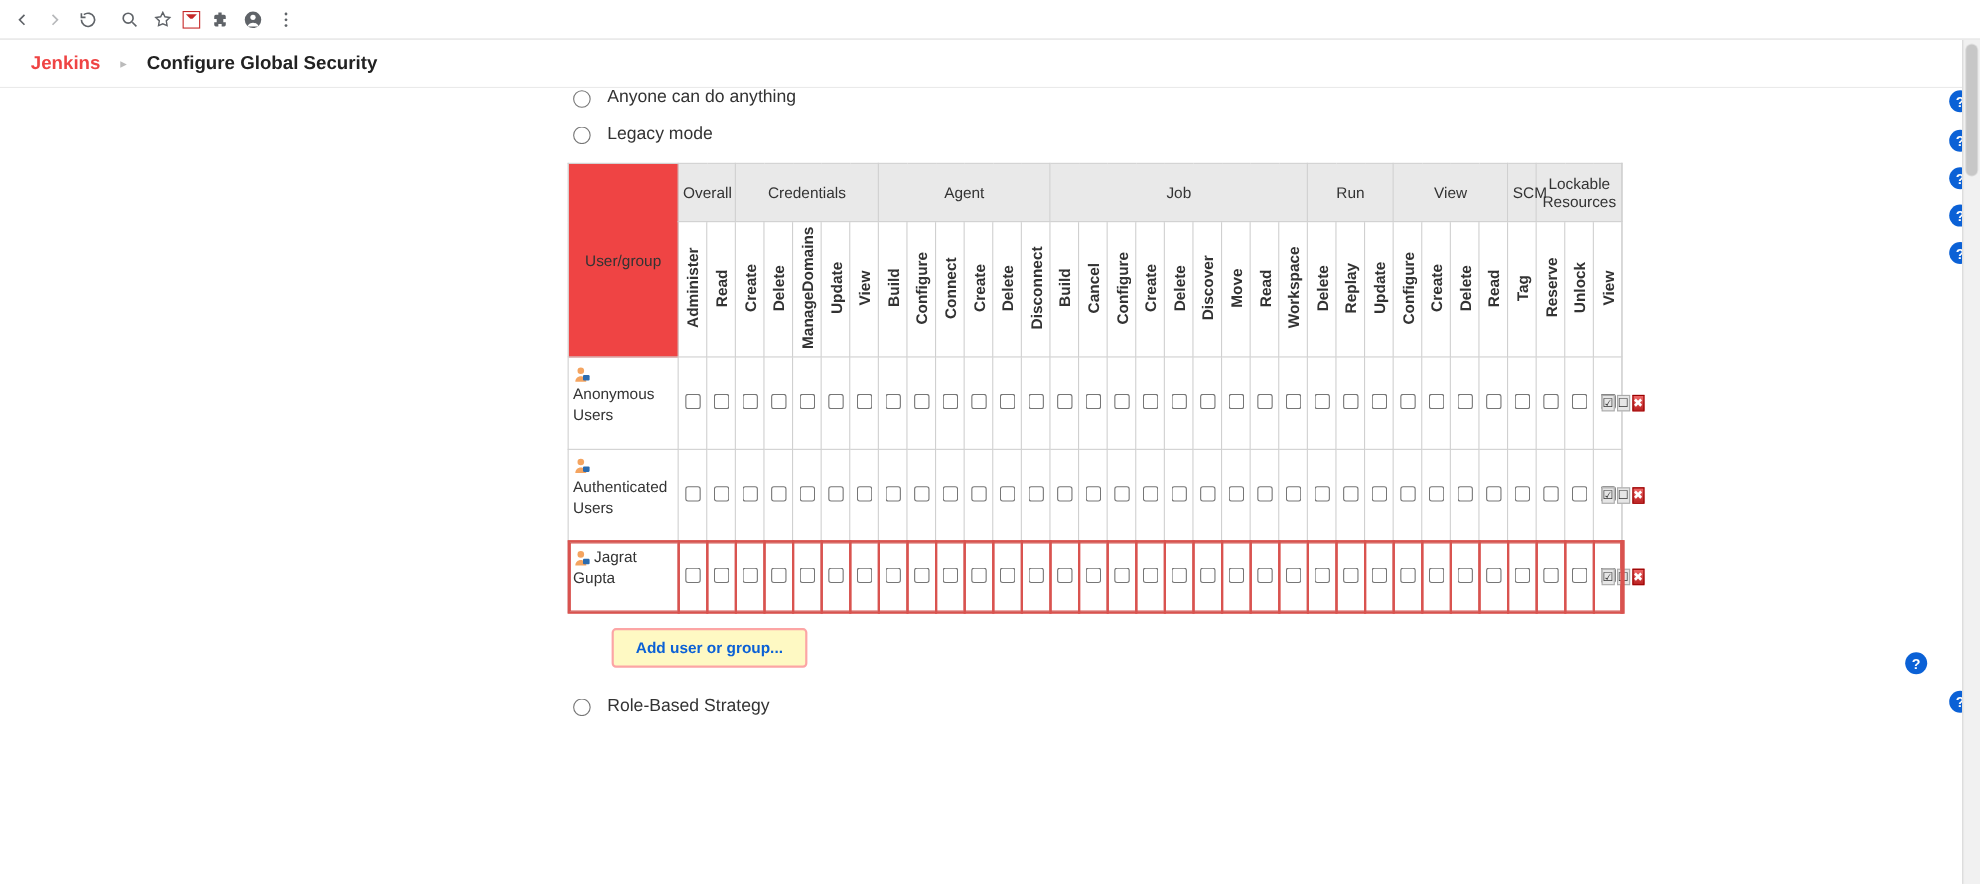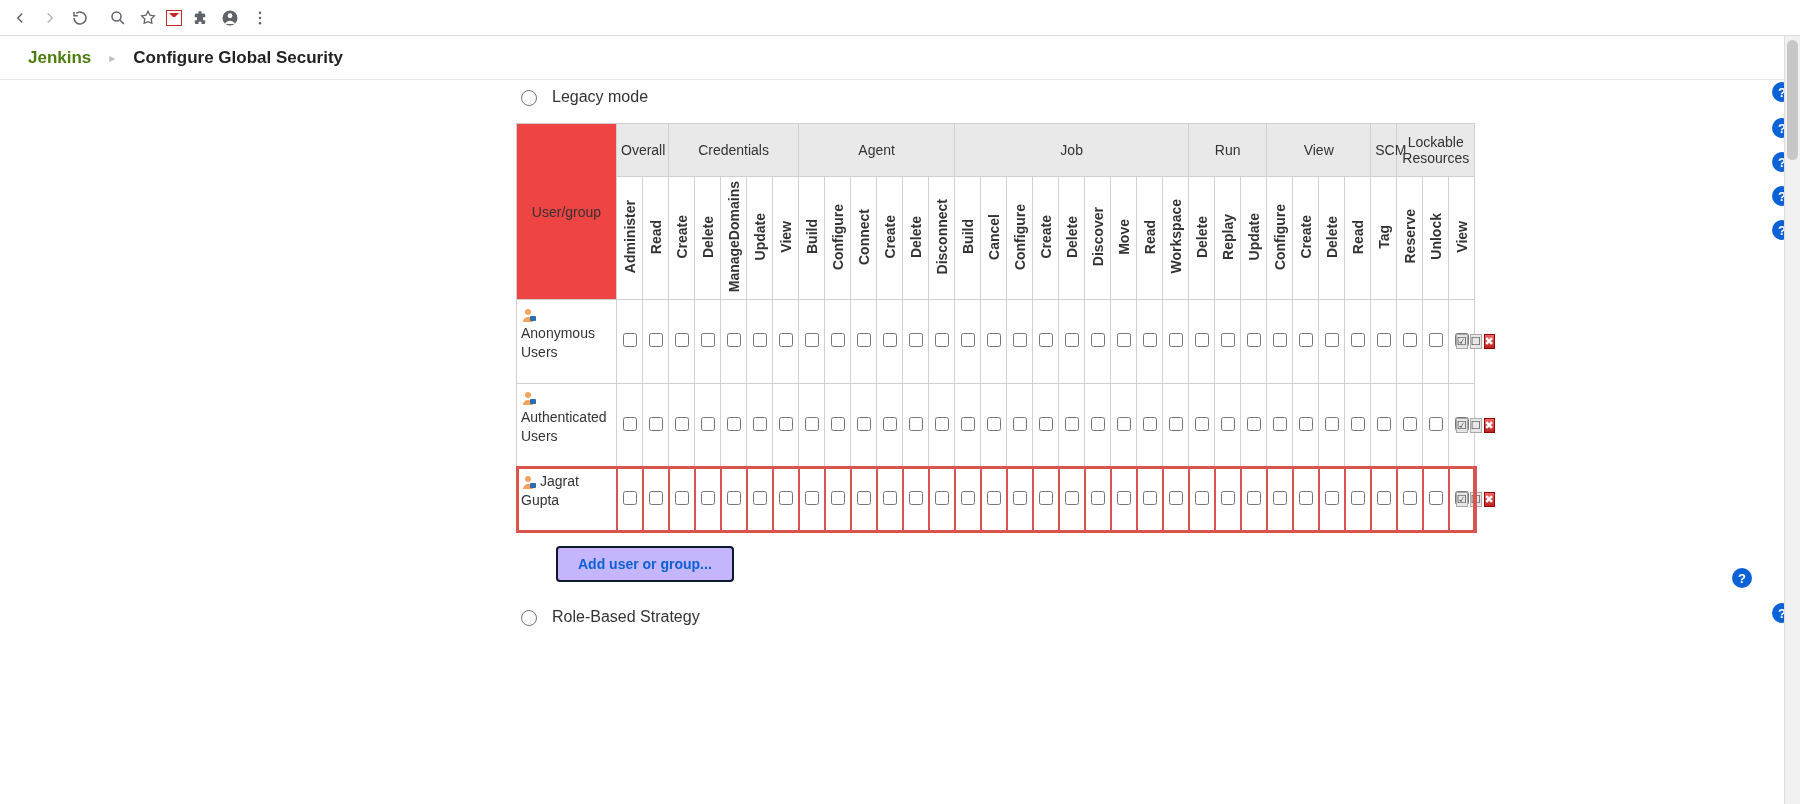--- a/index.html
+++ b/index.html
@@ -9,21 +9,21 @@
   .chrome-icon { width:24px; height:24px; display:flex; align-items:center; justify-content:center; color:#5f6368; border-radius:50%; }
   .chrome-icon svg { width:18px; height:18px; fill:currentColor; }
   .addr { flex:1; display:flex; align-items:center; background:#f1f3f4; border-radius:18px; height:30px; padding:0 12px; gap:8px; color:#5f6368; }
   .addr-url { font-size:14px; color:#333; }
   .addr-url .muted { color:#777; }
   .chrome-right { display:flex; align-items:center; gap:6px; margin-left:8px; }
   .mcafee { width:16px; height:16px; border:1.5px solid #c62828; display:inline-block; position:relative;}
   .mcafee::after{content:"";position:absolute;left:2px;top:2px;right:2px;bottom:2px;border-top:4px solid #c62828;border-left:4px solid transparent;border-right:4px solid transparent;}
   
   .crumb { height:44px; display:flex; align-items:center; padding:0 28px; border-bottom:1px solid #eaeaea; gap:18px; font-size:17px;}
-  .crumb a { color:#4d7c0f; font-weight:700; text-decoration:none;}
+  .crumb a { color:#ef4444; font-weight:700; text-decoration:none;}
   .crumb-sep { color:#bbb; font-size:12px;}
   .crumb .current { color:#222; font-weight:700; }
   
   .page { display:flex; }
   .left-pad { width:516px; }
   .content { flex:1; padding:0 24px 40px 0; position:relative;}
   .radio-row { display:flex; align-items:center; gap:12px; padding:7px 0; }
   .radio-row input[type=radio]{ width:16px; height:16px; accent-color:#0b61d6; }
   .radio-label { color:#333; font-size:16px;}
   .help-col { position:absolute; right:8px; }
@@ -43,21 +43,21 @@
   tbody tr.highlight { box-shadow: inset 0 0 0 2px #d9534f; }
   .row-actions { display:flex; gap:2px; justify-content:center; align-items:center;}
   .act { width:15px; height:15px; display:inline-flex; align-items:center; justify-content:center; font-size:11px; }
   .act-check { background:#e6e6e6; border:1px solid #aaa; color:#333;}
   .act-clear { background:#e6e6e6; border:1px solid #aaa; color:#333;}
   .act-del { background:linear-gradient(#e66,#b22); color:#fff; border:1px solid #900;}
   .usericon { display:inline-block; width:16px; height:16px; vertical-align:middle; margin-right:3px;}
   .usericon.group svg .body{fill:#f4a460;} .usericon.group svg .badge{fill:#2b6cb0;}
   .usericon.single svg .body{fill:#f4a460;} .usericon.single svg .badge{fill:#2b6cb0;}
   input.ck { width:14px; height:14px; margin:0; }
-  .add-btn { margin:14px 0 18px 40px; border:2px solid #0f172a; background:#c4b5fd; color:#0b61d6; font-weight:600; padding:8px 20px; border-radius:4px; font-size:14px; cursor:pointer;}
+  .add-btn { margin:14px 0 18px 40px; border:2px solid #fca5a5; background:#fef9c3; color:#0b61d6; font-weight:600; padding:8px 20px; border-radius:4px; font-size:14px; cursor:pointer;}
   .table-help { position:absolute; right:48px; margin-top:-32px;}
   .scroll-edge { position:fixed; right:0; top:36px; bottom:0; width:16px; background:#f1f1f1; border-left:1px solid #ddd;}
   .scroll-thumb { position:absolute; left:2px; right:2px; top:4px; height:120px; background:#c7c7c7; border-radius:6px;}
   .top-fade { color:#aaa; }
   col.cb { width:26px; }
   col.act { width:58px; }
   col.ug { width:100px; }
 </style>
 </head>
 <body>
@@ -119,20 +119,24 @@
   <span class="crumb-sep">▸</span>
   <span class="current">Configure Global Security</span>
 </div>
 
 <div class="page">
   <div class="left-pad"></div>
   <div class="content">
     <div class="help-col" style="top:-6px">
         <div class="help">?</div>
       </div>
+    <div class="radio-row top-fade" style="margin-top:-8px">
+      <input type="radio" name="strat" style="">
+      <span class="radio-label">Anyone can do anything</span>
+    </div>
 
     <div class="help-col" style="top:30px">
         <div class="help">?</div>
       </div>
     <div class="radio-row">
       <input type="radio" name="strat" style="">
       <span class="radio-label">Legacy mode</span>
     </div>
 
     <div class="help-col" style="top:64px">

